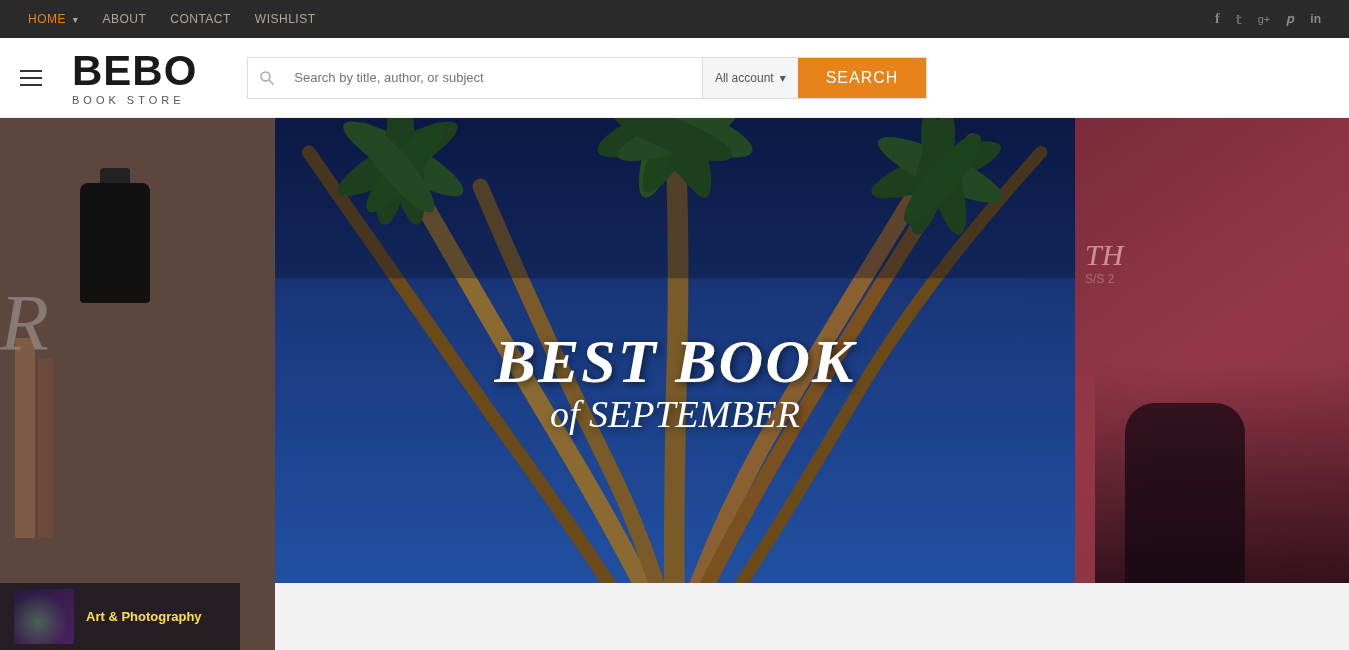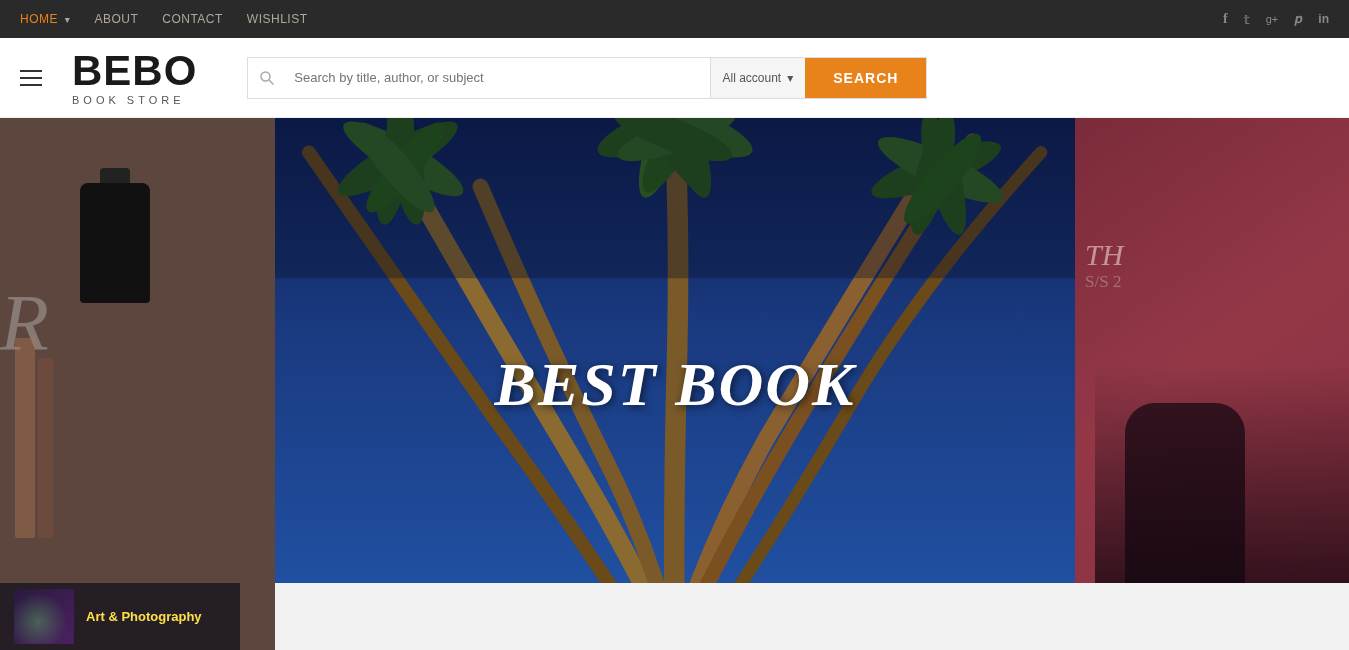--- a/index.html
+++ b/index.html
@@ -5,21 +5,21 @@
     * { margin: 0; padding: 0; box-sizing: border-box; }
     body { font-family: Arial, sans-serif; width: 1349px; overflow-x: hidden; }
 
     
     .top-nav {
       background-color: #2a2a2a;
       height: 38px;
       display: flex;
       align-items: center;
       justify-content: space-between;
-      padding: 0 20px;
+      padding: 0 28px;
     }
     .top-nav-links {
       display: flex;
       gap: 24px;
       align-items: center;
     }
     .top-nav-links a {
       color: #b0a89a;
       text-decoration: none;
       font-size: 12px;
@@ -122,22 +122,22 @@
       color: #555;
       cursor: pointer;
       white-space: nowrap;
       gap: 6px;
     }
     .search-btn {
       background: #e8821a;
       color: #fff;
       border: none;
       padding: 0 28px;
-      font-size: 14px;
-      font-weight: bold;
+      font-size: 16px;
+      font-weight: normal;
       letter-spacing: 1px;
       cursor: pointer;
       text-transform: uppercase;
     }
     .header-right {
       display: flex;
       align-items: center;
       margin-left: auto;
       gap: 20px;
     }
@@ -485,37 +485,38 @@
           <ellipse cx="0" cy="-5" rx="55" ry="14" fill="#2a5a1a" transform="rotate(75)"></ellipse>
           <ellipse cx="0" cy="-5" rx="55" ry="14" fill="#2a5a1a" transform="rotate(-75)"></ellipse>
           <ellipse cx="0" cy="-5" rx="50" ry="13" fill="#286018" transform="rotate(130)"></ellipse>
         </g>
 
         <rect width="800" height="140" fill="rgba(8,15,40,0.35)"></rect>
       </svg>
 
       <div class="hero-text">
         <div class="hero-title">BEST BOOK</div>
+        <div class="hero-subtitle">of SEPTEMBER</div>
       </div>
 
       <div class="lower-center"></div>
     </div>
   </div>
 
   <div class="right-panel">
     <div class="right-overlay"></div>
 
     <div style="position:absolute;top:0;left:0;right:0;bottom:67px;background:linear-gradient(145deg,#7a2a38,#9a3a4a,#8a3040);opacity:0.8;"></div>
 
     <div style="position:absolute;bottom:67px;left:20px;right:0;height:220px;background:linear-gradient(180deg,transparent,rgba(30,10,20,0.8));overflow:hidden;">
 
       <div style="position:absolute;bottom:0;left:30px;width:120px;height:180px;background:rgba(15,5,15,0.7);border-radius:30px 30px 0 0;"></div>
     </div>
 
     <div style="position:absolute;top:120px;left:10px;z-index:5;">
       <div style="color:rgba(230,200,200,0.65);font-size:30px;font-style:italic;font-family:Georgia,serif;">TH</div>
-      <div style="color:rgba(200,170,170,0.5);font-size:17px;font-family:Liberation Serif, serif;">S/S 2</div>
+      <div style="color:rgba(200,170,170,0.5);font-size:12px;">S/S 2</div>
     </div>
 
     <div style="position:absolute;bottom:0;left:0;right:0;height:67px;background:#f2f2f2;"></div>
   </div>
 
 </div>
 
 </body></html>

